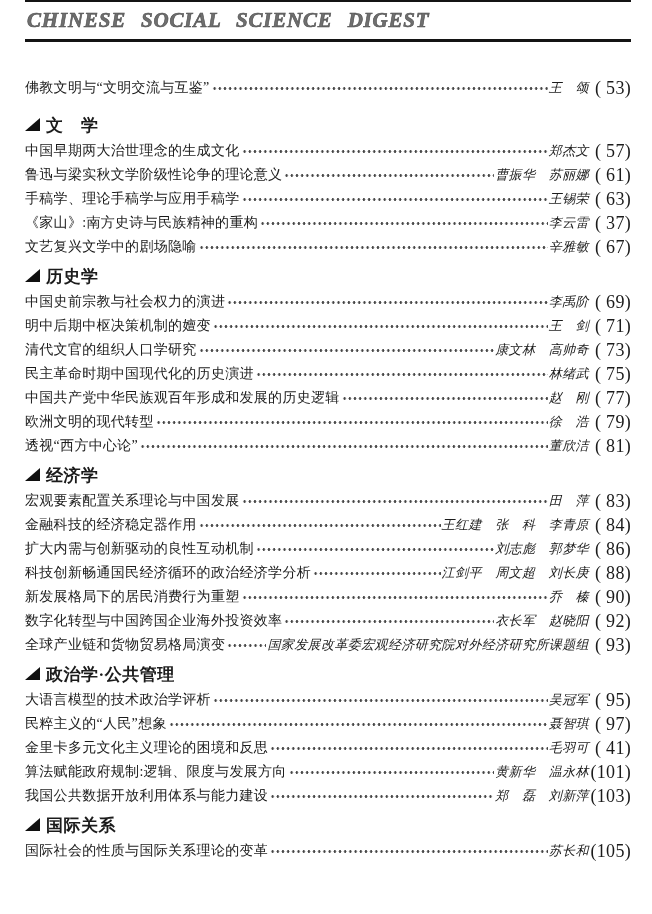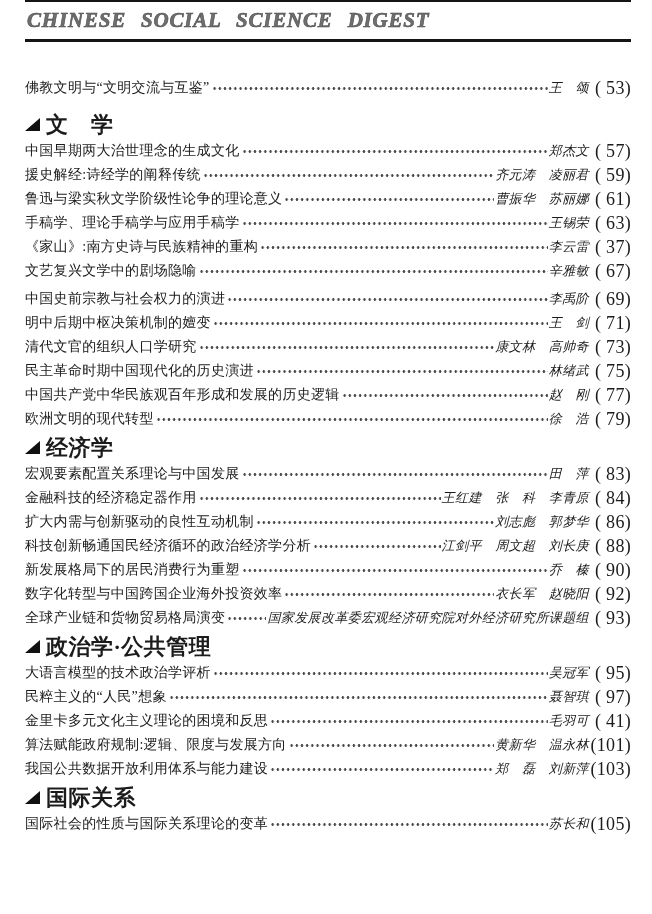--- a/index.html
+++ b/index.html
@@ -32,21 +32,21 @@
 
   
   main.toc { padding-top: 34px; }
   .group.continuation { margin-top: 0; }
   .group { margin-top: 4px; }
   .group.continuation + .group { margin-top: 12px; }
 
   .section-header {
     display: flex; align-items: center; gap: 6px;
     height: 26px; margin-bottom: 1px;
-    font-size: 22px; font-weight: 700;
+    font-size: 17px; font-weight: 700;
     letter-spacing: 0.5px;
   }
   .tri {
     display: inline-block; width: 0; height: 0;
     border-bottom: 13px solid #101010;
     border-left: 15px solid transparent;
     margin-bottom: 1px;
   }
 
   .entry {
@@ -96,26 +96,20 @@
           <span class="tri"></span>
           <span class="section-label">文　学</span>
         </div>
         <div class="entry">
           <span class="title">中国早期两大治世理念的生成文化</span>
           <span class="leader"></span>
           <span class="authors">郑杰文</span>
           <span class="page-num">( 57)</span>
         </div>
         <div class="entry">
-          <span class="title">援史解经:诗经学的阐释传统</span>
-          <span class="leader"></span>
-          <span class="authors">齐元涛　凌丽君</span>
-          <span class="page-num">( 59)</span>
-        </div>
-        <div class="entry">
           <span class="title">鲁迅与梁实秋文学阶级性论争的理论意义</span>
           <span class="leader"></span>
           <span class="authors">曹振华　苏丽娜</span>
           <span class="page-num">( 61)</span>
         </div>
         <div class="entry">
           <span class="title">手稿学、理论手稿学与应用手稿学</span>
           <span class="leader"></span>
           <span class="authors">王锡荣</span>
           <span class="page-num">( 63)</span>
@@ -127,20 +121,24 @@
           <span class="page-num">( 37)</span>
         </div>
         <div class="entry">
           <span class="title">文艺复兴文学中的剧场隐喻</span>
           <span class="leader"></span>
           <span class="authors">辛雅敏</span>
           <span class="page-num">( 67)</span>
         </div>
       </section>
       <section class="group">
+        <div class="section-header">
+          <span class="tri"></span>
+          <span class="section-label">历史学</span>
+        </div>
         <div class="entry">
           <span class="title">中国史前宗教与社会权力的演进</span>
           <span class="leader"></span>
           <span class="authors">李禹阶</span>
           <span class="page-num">( 69)</span>
         </div>
         <div class="entry">
           <span class="title">明中后期中枢决策机制的嬗变</span>
           <span class="leader"></span>
           <span class="authors">王　剑</span>
@@ -163,20 +161,26 @@
           <span class="leader"></span>
           <span class="authors">赵　刚</span>
           <span class="page-num">( 77)</span>
         </div>
         <div class="entry">
           <span class="title">欧洲文明的现代转型</span>
           <span class="leader"></span>
           <span class="authors">徐　浩</span>
           <span class="page-num">( 79)</span>
         </div>
+        <div class="entry">
+          <span class="title">透视“西方中心论”</span>
+          <span class="leader"></span>
+          <span class="authors">董欣洁</span>
+          <span class="page-num">( 81)</span>
+        </div>
       </section>
       <section class="group">
         <div class="section-header">
           <span class="tri"></span>
           <span class="section-label">经济学</span>
         </div>
         <div class="entry">
           <span class="title">宏观要素配置关系理论与中国发展</span>
           <span class="leader"></span>
           <span class="authors">田　萍</span>

